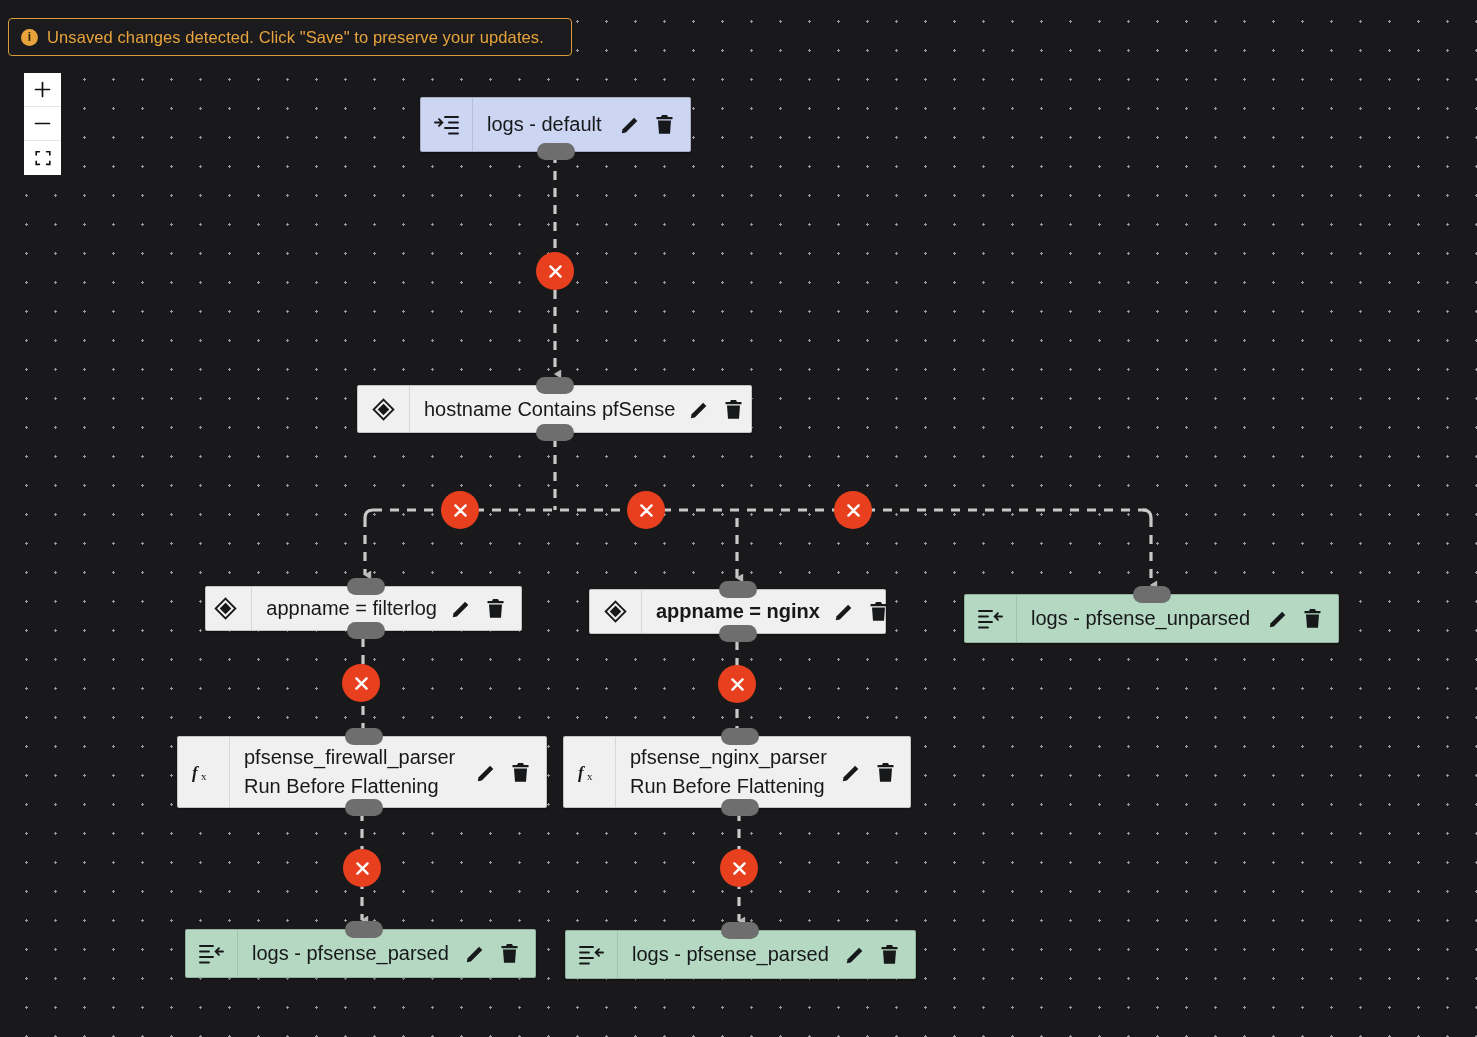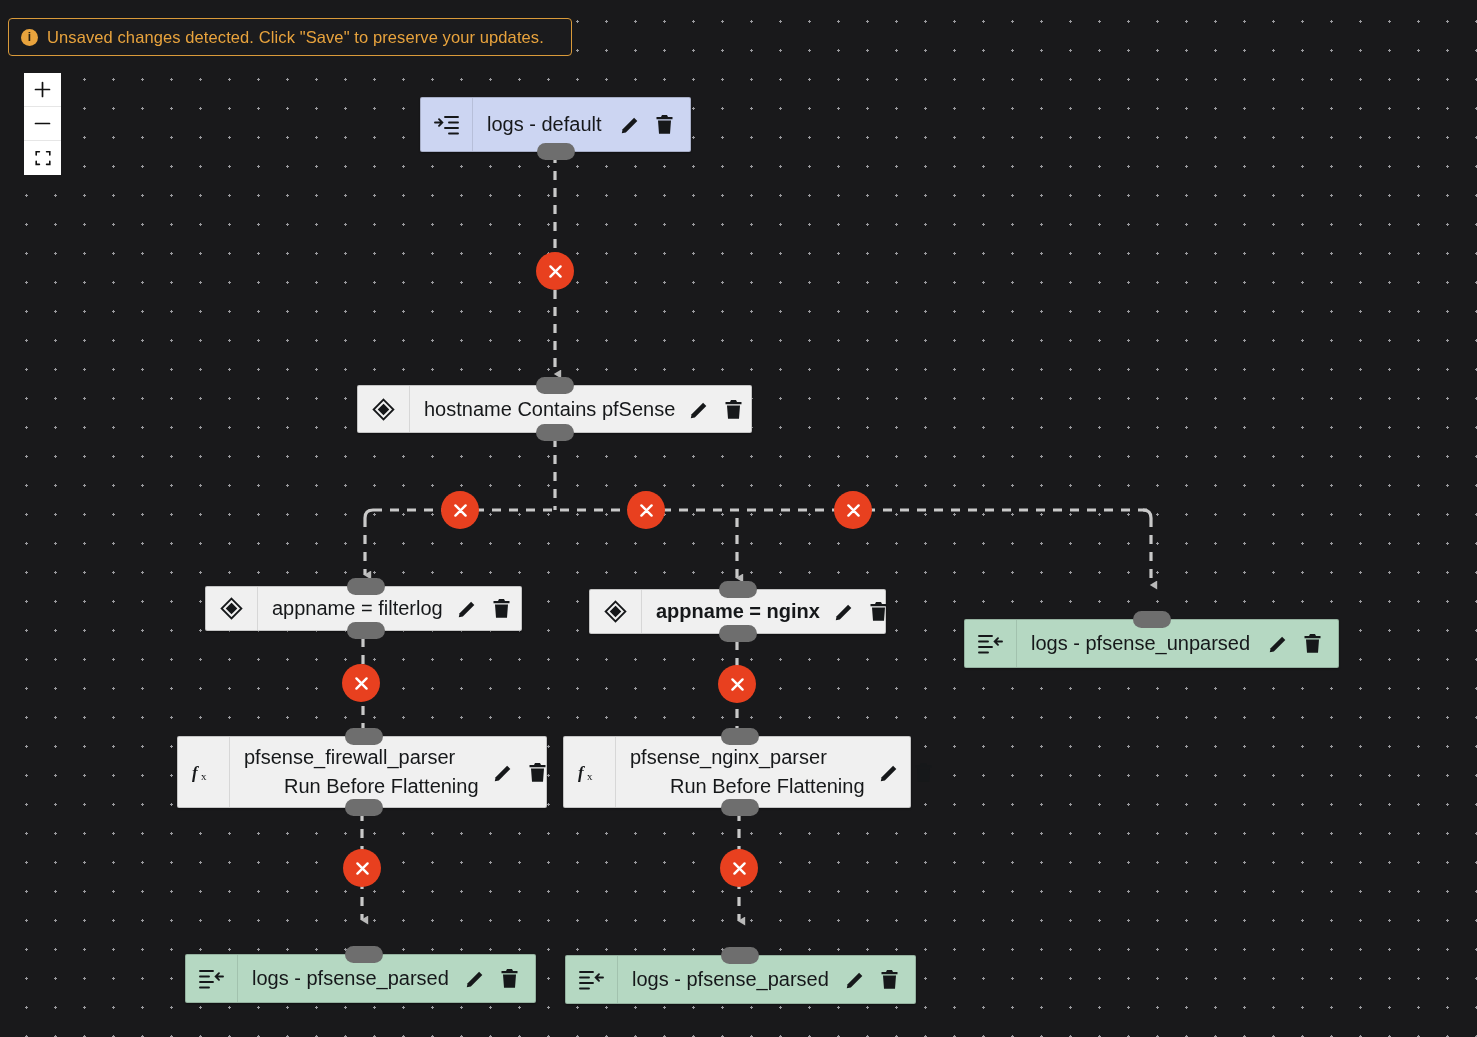--- a/index.html
+++ b/index.html
@@ -86,28 +86,28 @@
     padding:0 10px 0 14px;
     gap:14px;
   }
   .node .label {
     flex:1 1 auto;
     color:#16181a;
     font-size:20px;
     line-height:1.45;
     white-space:nowrap;
   }
-  .node .label .sub { display:block;margin-left:40px; }
+  .node .label .sub { display:block; }
   .node .acts { flex:0 0 auto; display:flex; align-items:center; gap:14px; padding-right:6px; }
   .node .acts .act { cursor:pointer; display:flex; align-items:center; }
 
   .node.src    { background:#ccd5f2; }
   .node.cond   { background:#f0f0f0; }
   .node.parser { background:#f0f0f0; }
-  .node.dest   { background:#b5d8c2;margin-top:25px; }
+  .node.dest   { background:#b5d8c2; }
 
   
   .handle {
     position:absolute; left:50%; transform:translateX(-50%);
     width:38px; height:17px; border-radius:9px;
     background:#6e6e6e; z-index:40;
   }
   .handle.top { top:-9px; }
   .handle.bot { bottom:-9px; }
 
@@ -226,21 +226,21 @@
           <svg width="19" height="21" viewBox="0 0 19 21" fill="#16181a">
               <path d="M7 1h5l1 2h4.5v2.3H1.5V3H6zM3 6.6h13l-1 13.2H4z"></path>
             </svg>
         </span>
       </span>
     </span>
     <span class="handle top"></span>
     <span class="handle bot"></span>
   </div>
 
-  <div class="node cond" style="left:205px; top:586px; width:317px; height:45px;">
+  <div class="node cond" style="left:205px; top:586px; width:317px; height:45px;justify-content:flex-end;">
     <span class="ic">
       <svg width="23" height="23" viewBox="0 0 23 23" fill="none" stroke="#16181a" stroke-width="1.8">
         <path d="M11.5 1.6 21.4 11.5 11.5 21.4 1.6 11.5z"></path>
         <path d="M11.5 7 16 11.5 11.5 16 7 11.5z" fill="#16181a"></path>
       </svg>
     </span>
     <span class="body">
       <span class="label">appname = filterlog</span>
       <span class="acts">
         <span class="act">

